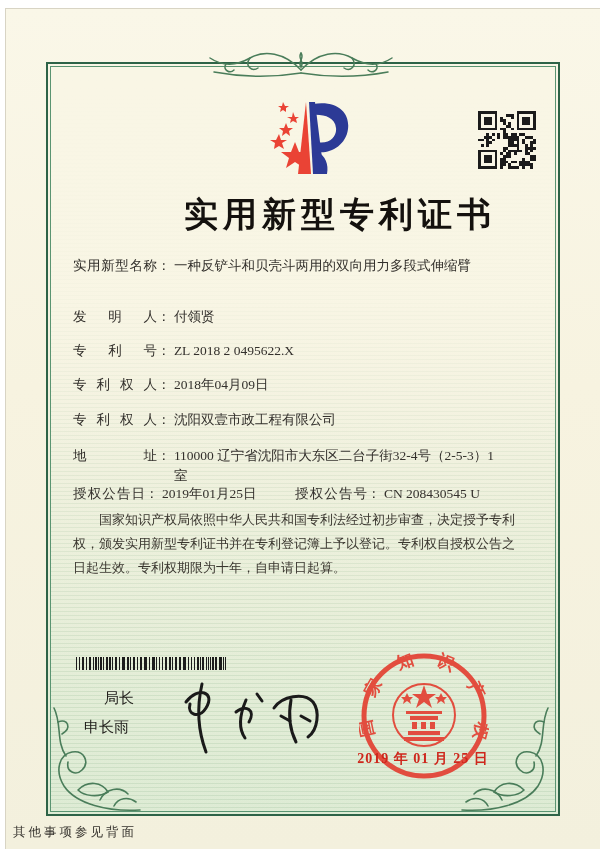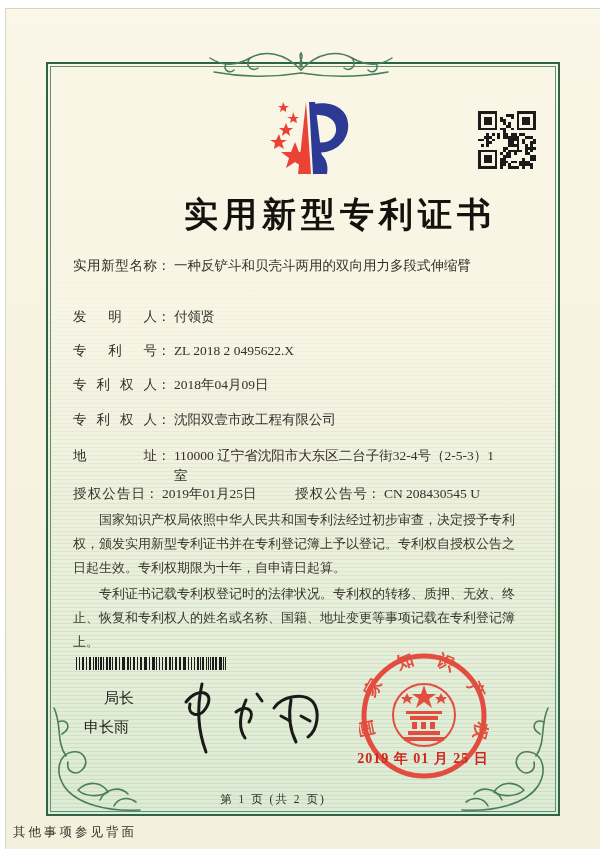--- a/index.html
+++ b/index.html
@@ -302,21 +302,20 @@
         <span class="fvalue">2019年01月25日</span>
       </span>
       <span class="grant-no">
         <span class="flabel-s">授权公告号</span><span class="colon"></span>
         <span class="fvalue">CN 208430545 U</span>
       </span>
     </div>
 
     <div class="body-text">
       <p>国家知识产权局依照中华人民共和国专利法经过初步审查，决定授予专利权，颁发实用新型专利证书并在专利登记簿上予以登记。专利权自授权公告之日起生效。专利权期限为十年，自申请日起算。</p>
-      <p>专利证书记载专利权登记时的法律状况。专利权的转移、质押、无效、终止、恢复和专利权人的姓名或名称、国籍、地址变更等事项记载在专利登记簿上。</p>
     </div>
 
     <svg class="barcode" id="barcode" width="152" height="13">
         <rect x="0" y="0" width="1" height="13" fill="#1c1c1c"></rect>
         <rect x="3" y="0" width="1" height="13" fill="#1c1c1c"></rect>
         <rect x="6" y="0" width="2" height="13" fill="#1c1c1c"></rect>
         <rect x="10" y="0" width="1" height="13" fill="#1c1c1c"></rect>
         <rect x="13" y="0" width="2" height="13" fill="#1c1c1c"></rect>
         <rect x="17" y="0" width="1" height="13" fill="#1c1c1c"></rect>
         <rect x="19" y="0" width="2" height="13" fill="#1c1c1c"></rect>
@@ -397,17 +396,16 @@
         <rect x="53" y="71" width="5" height="7"></rect>
         <rect x="62" y="71" width="5" height="7"></rect>
         <rect x="71" y="71" width="5" height="7"></rect>
         <rect x="49" y="80" width="32" height="4"></rect>
         <rect x="45" y="86" width="40" height="4"></rect>
       </g>
     </svg>
 
     <div class="seal-date">2019 年 01 月 25 日</div>
 
-    <div class="page-no">第 1 页 (共 2 页)</div>
   </div>
 
   <div class="back-note">其他事项参见背面</div>
 </div>
 
 </body></html>

